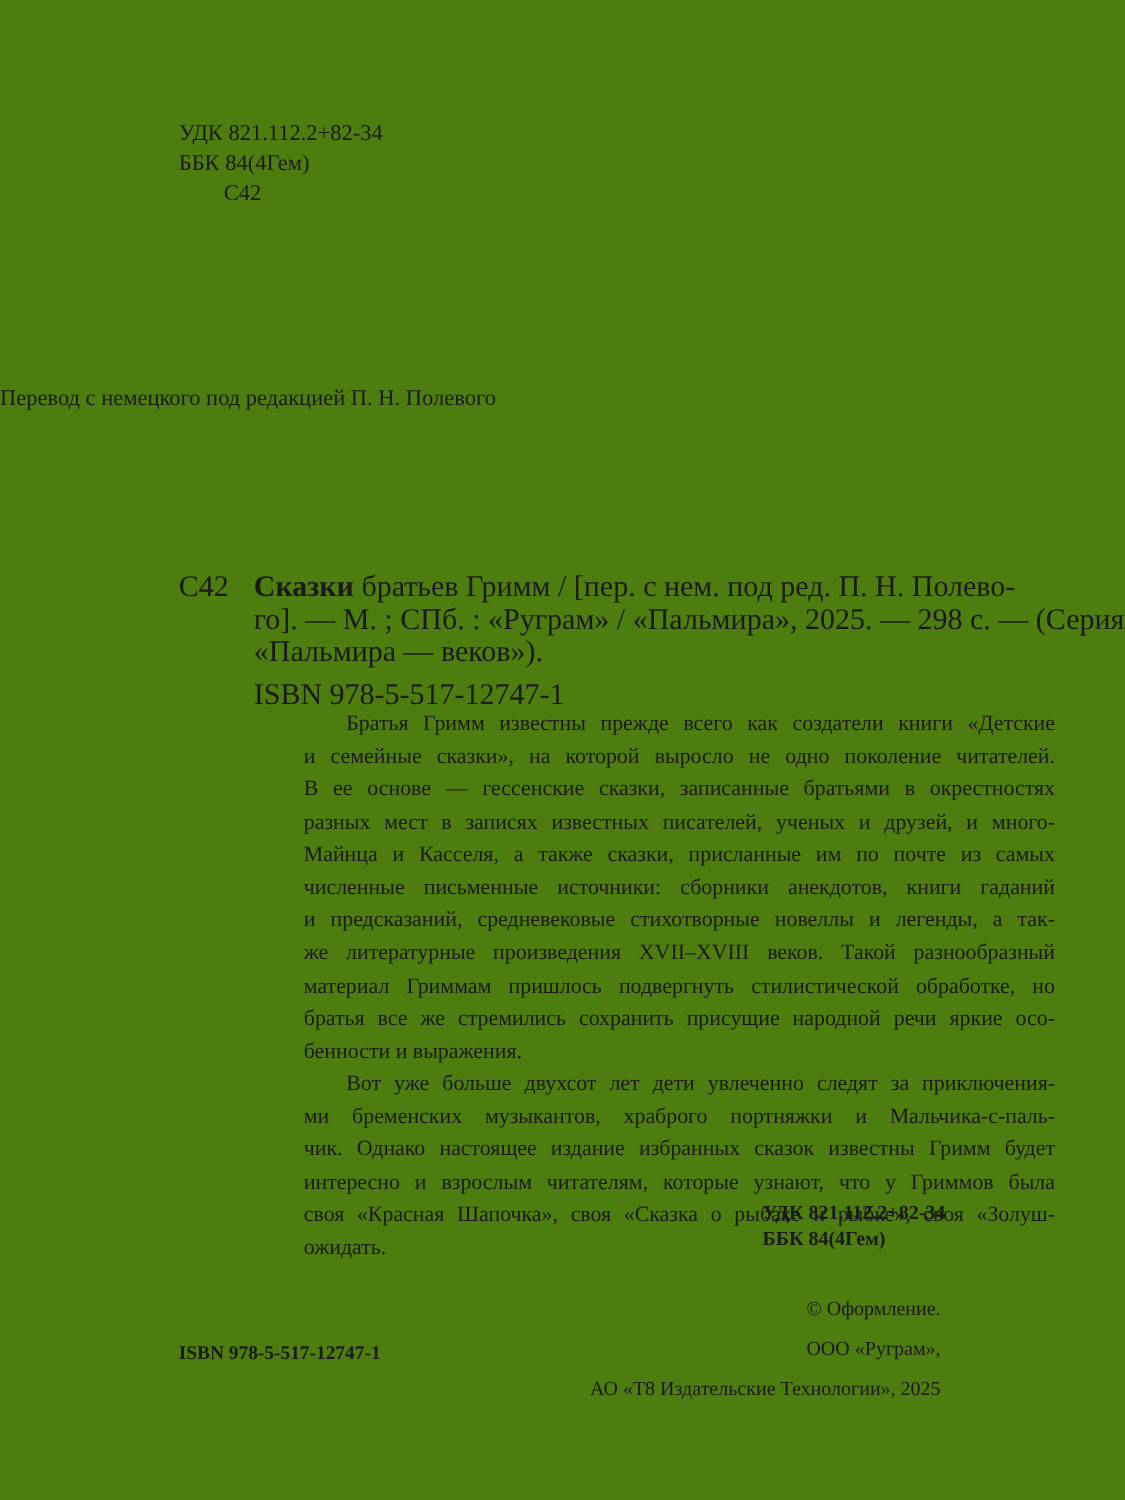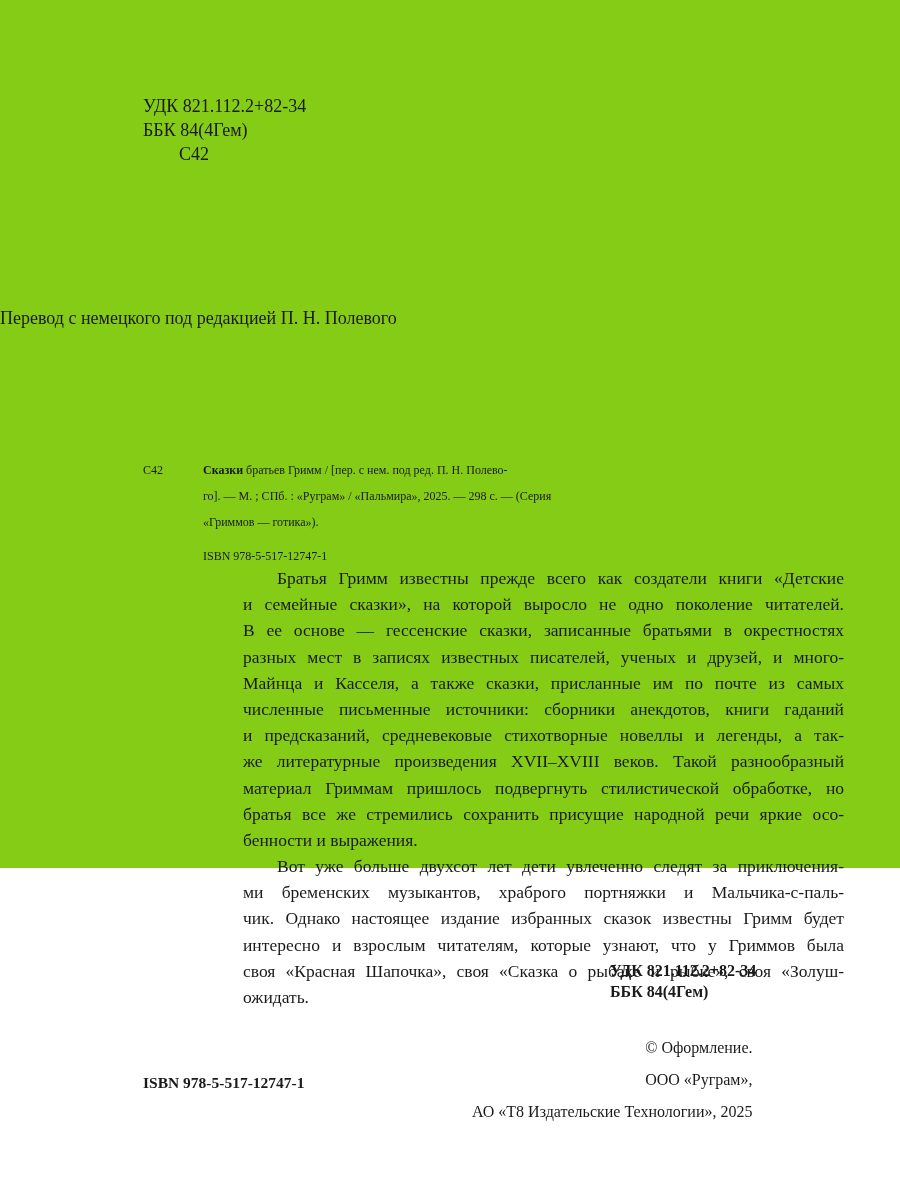--- a/index.html
+++ b/index.html
@@ -11,22 +11,22 @@
       width: 900px;
       height: 1200px;
       position: relative;
       overflow: hidden;
       font-family: "DejaVu Serif", "Liberation Serif", serif;
       color: #1a1a1a;
     }
     .page {
       position: absolute;
       left: 0; top: 0;
-      width: 900px; height: 868px;
-      background: #84cc16;
+      width: 900px; height: 1200px;
+      background: #4d7c0f;
     }
     .abs { position: absolute; white-space: nowrap; }
     .codes-top {
       left: 143px; top: 94px;
       font-size: 16px;
       line-height: 24px;
       font-family: "Liberation Serif", serif;
       font-size: 18px;
     }
     .codes-top .indent { padding-left: 36px; display: block; }
@@ -36,21 +36,21 @@
       left: 0; width: 900px; top: 308px;
       text-align: left;
       font-family: "Liberation Serif", serif;
       font-size: 18px;
     }
 
     .biblio {
       left: 143px; top: 457px;
       width: 661px;
       font-family: "Liberation Serif", serif;
-      font-size: 12px;
+      font-size: 24px;
       line-height: 26px;
       white-space: normal;
     }
     .biblio .line { display: block; white-space: nowrap; }
     .biblio .code { display: inline-block; width: 60px; }
     .biblio .hang { padding-left: 60px; }
     .biblio b { font-weight: bold; }
     .isbn-line { padding-left: 60px; margin-top: 8px; }
 
     .annotation {
@@ -107,21 +107,21 @@
     <span>УДК 821.112.2+82-34</span>
     <span>ББК 84(4Гем)</span>
     <span class="indent">С42</span>
   </div>
 
   <div class="abs translation">Перевод с немецкого под редакцией П. Н. Полевого</div>
 
   <div class="abs biblio">
     <span class="line"><span class="code">С42</span><b>Сказки</b><span> братьев Гримм / [пер. с нем. под ред. П. Н. Полево-</span></span>
     <span class="line hang">го]. — М. ; СПб. : «Руграм» / «Пальмира», 2025. — 298 с. — (Серия</span>
-    <span class="line hang">«Гриммов — готика»).</span>
+    <span class="line hang">«Пальмира — веков»).</span>
     <span class="line isbn-line">ISBN 978-5-517-12747-1</span>
   </div>
 
   <div class="abs annotation">
     <span class="line first">Братья Гримм известны прежде всего как создатели книги «Детские</span>
     <span class="line">и семейные сказки», на которой выросло не одно поколение читателей.</span>
     <span class="line">В ее основе — гессенские сказки, записанные братьями в окрестностях</span>
     <span class="line">разных мест в записях известных писателей, ученых и друзей, и много-</span>
     <span class="line">Майнца и Касселя, а также сказки, присланные им по почте из самых</span>
     <span class="line">численные письменные источники: сборники анекдотов, книги гаданий</span>

